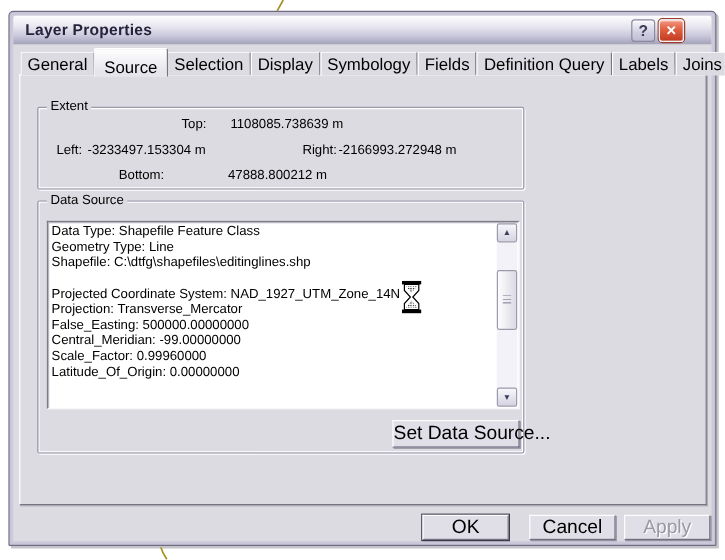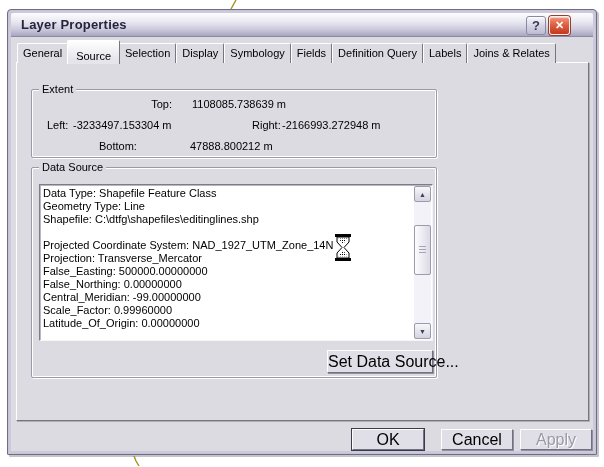--- a/index.html
+++ b/index.html
@@ -19,21 +19,21 @@
   .tb-btn { position:absolute; top:3px; width:20px; height:19px; border-radius:3px;
     display:flex; align-items:center; justify-content:center; font-weight:bold; cursor:default; }
   .help-btn { right:47px; background:linear-gradient(#f8f8fc,#d0cfe1 60%,#bdbcd2);
     border:1px solid #8a89a0; color:#3a3956; font-size:13px; box-shadow:inset 0 1px 0 #ffffff; }
   .close-btn { right:23px; width:21px; background:linear-gradient(#f29680 0%, #e05f41 45%, #c23a21 100%);
     border:1px solid #f4f1f3; box-shadow:0 0 0 1px #9b3d2a, inset 0 1px 0 rgba(255,255,255,.55);
     color:#ffffff; font-size:11px; }
 
   
   .tabs { position:absolute; left:9px; top:29px; height:24px; display:flex; align-items:flex-end; z-index:5; }
-  .tab { height:20px; line-height:18px; padding:0 5px; font-size:11px; color:#000;
+  .tab { height:20px; line-height:18px; padding:0 5px; font-size:14px; color:#000;
     background:#dcdbe2; border-top:1px solid #ffffff; border-left:1px solid #ffffff;
     border-right:1px solid #77767f; border-radius:2px 2px 0 0; white-space:nowrap; }
   .tab.active { height:24px; line-height:22px; padding:4px 8px; margin:0 -1px -1px -1px;
     background:linear-gradient(#ffffff, #e6e5ec 80%); z-index:6; position:relative; }
 
   .tabpage { position:absolute; left:8px; top:52px; width:573px; height:359px; background:#dcdbe2;
     border-top:1px solid #ffffff; border-left:1px solid #ffffff;
     border-right:1px solid #77767f; border-bottom:1px solid #77767f;
     box-shadow:1px 1px 0 rgba(90,89,105,.35); }
 
@@ -128,21 +128,20 @@
 
         <div class="textbox">
           <div class="textlines">
             <div>Data Type: Shapefile Feature Class</div>
             <div>Geometry Type: Line</div>
             <div>Shapefile: C:\dtfg\shapefiles\editinglines.shp</div>
             <div></div>
             <div>Projected Coordinate System: NAD_1927_UTM_Zone_14N</div>
             <div>Projection: Transverse_Mercator</div>
             <div>False_Easting: 500000.00000000</div>
-            <div>False_Northing: 0.00000000</div>
             <div>Central_Meridian: -99.00000000</div>
             <div>Scale_Factor: 0.99960000</div>
             <div>Latitude_Of_Origin: 0.00000000</div>
           </div>
           <div class="vsb">
             <div class="sb-btn sb-up">
               <span>▲</span>
             </div>
             <div class="sb-thumb"></div>
             <div class="sb-btn sb-down">

